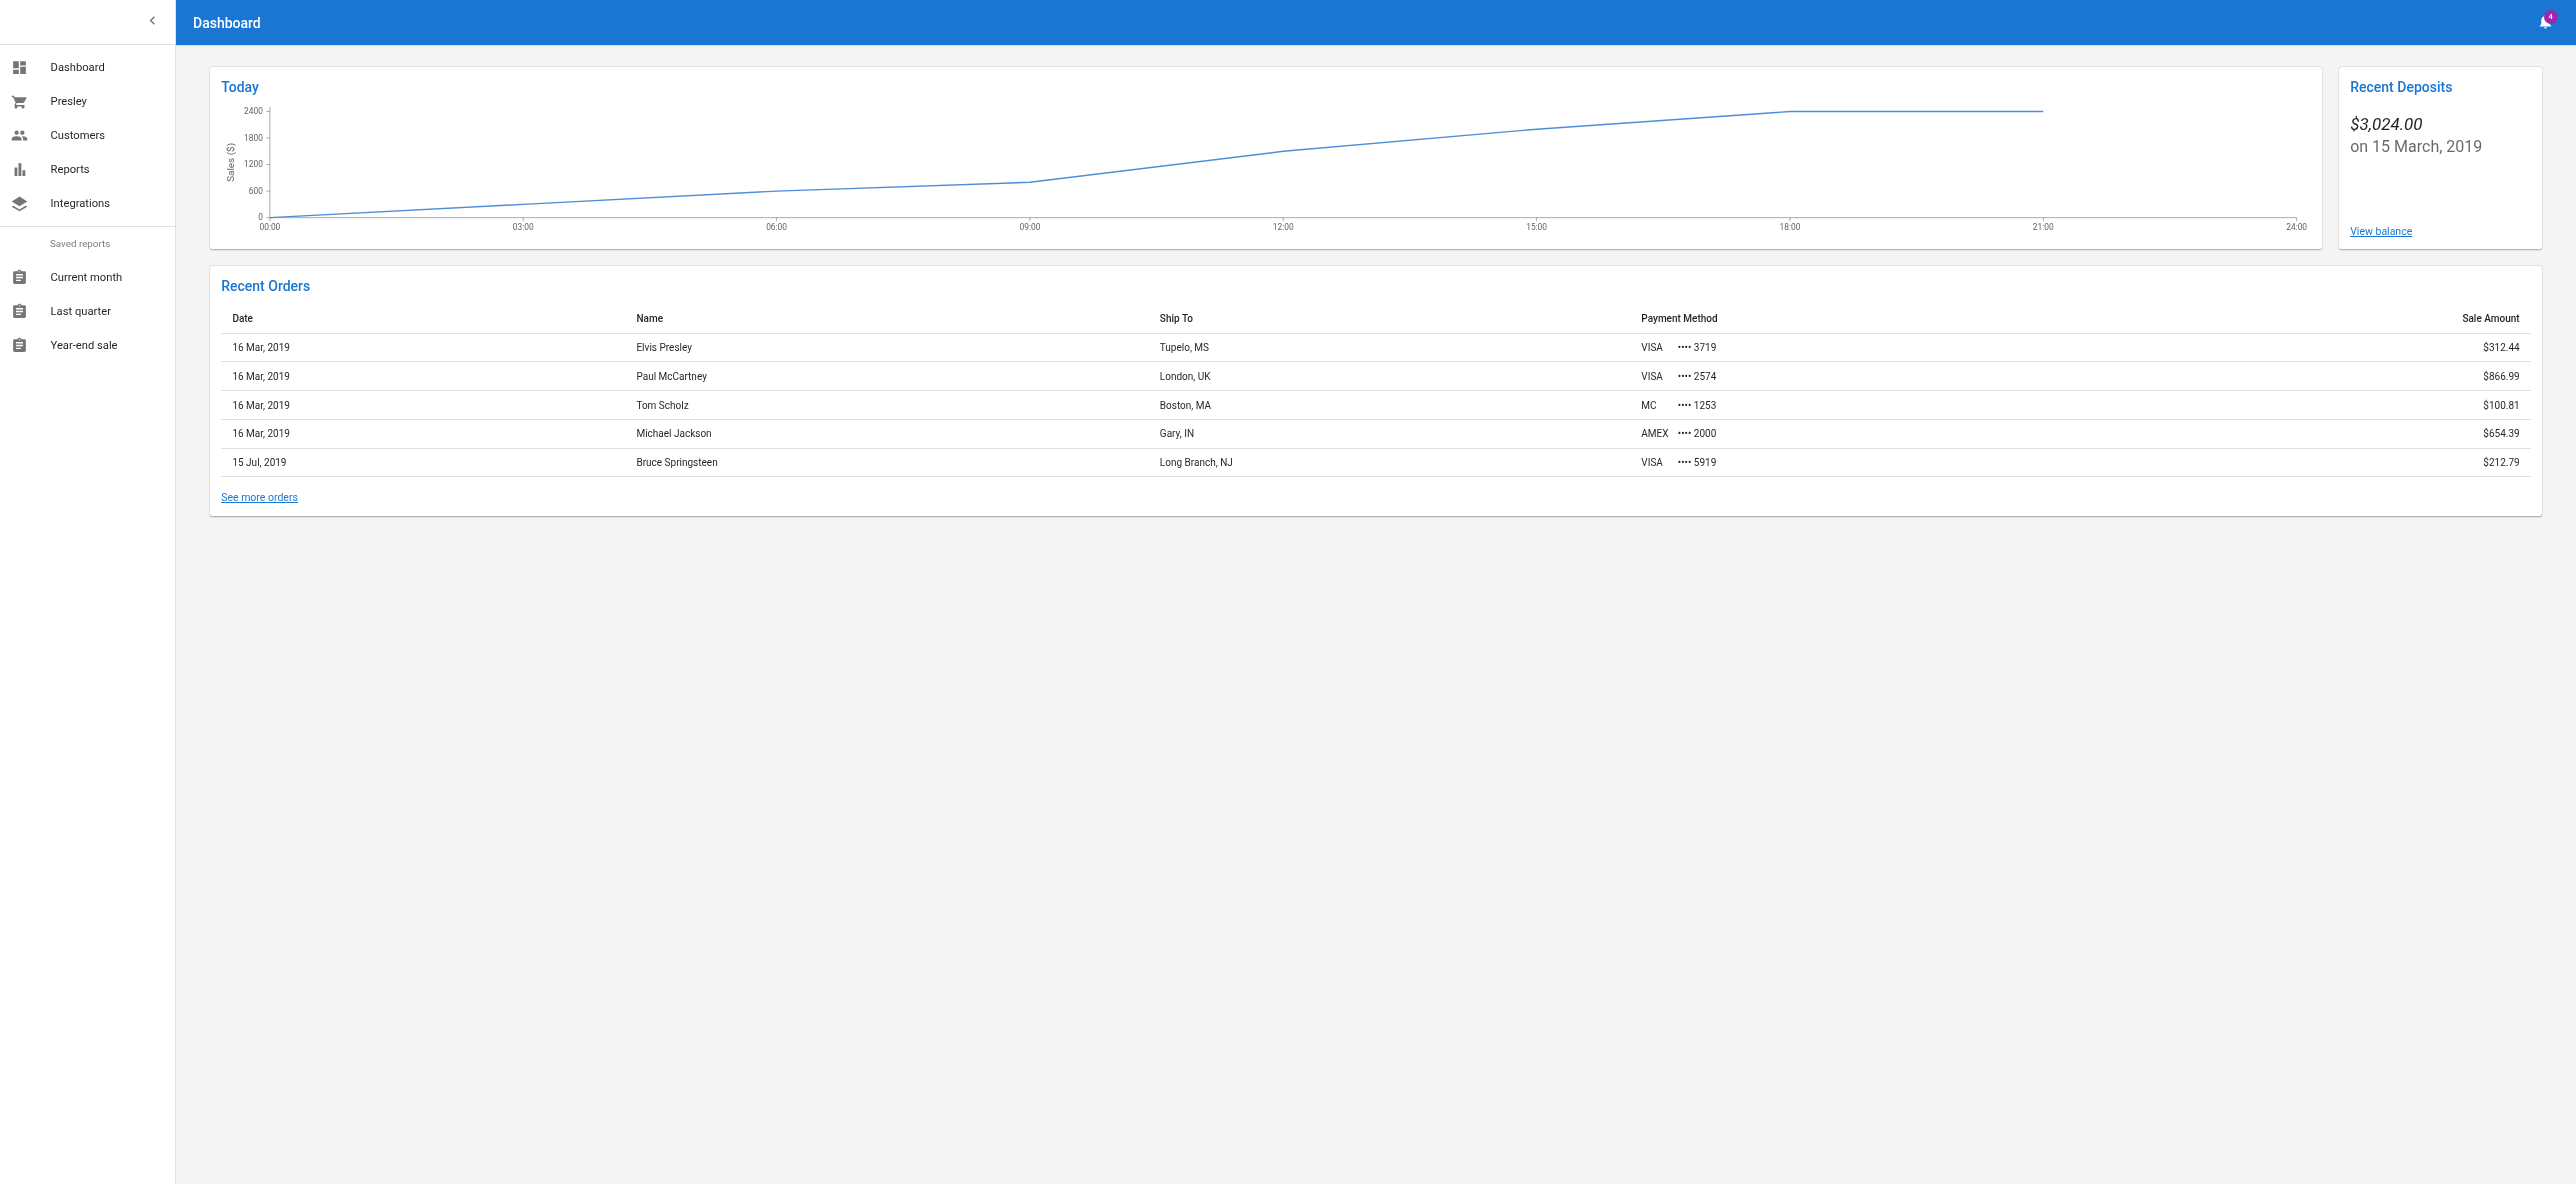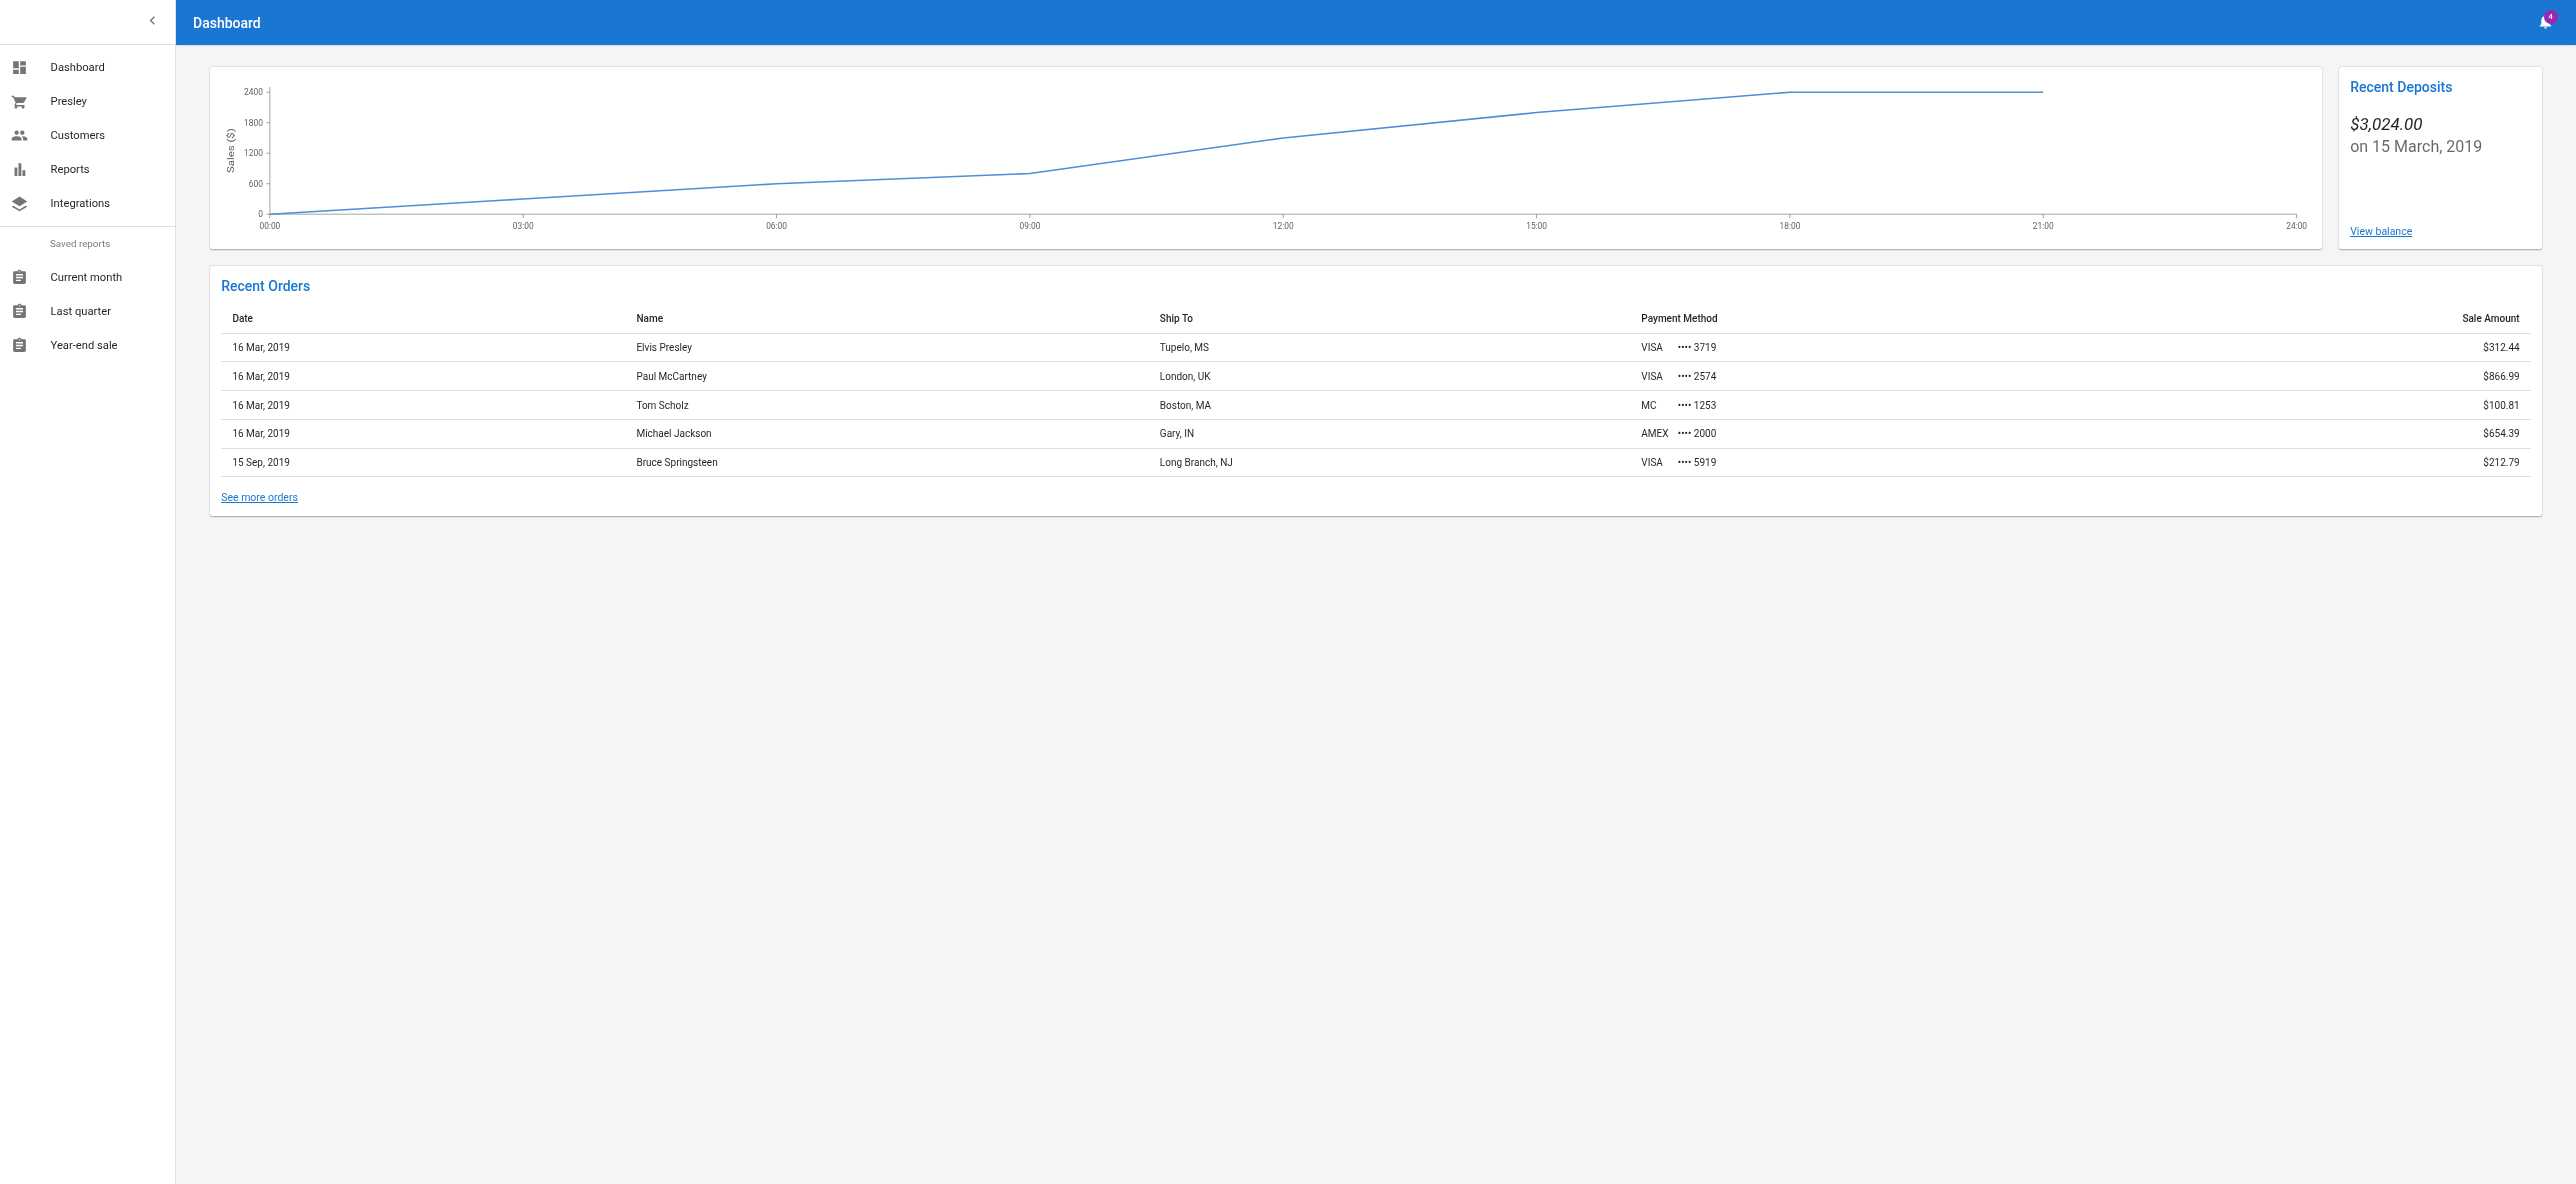--- a/index.html
+++ b/index.html
@@ -241,20 +241,21 @@
       </button>
       <span class="badge">4</span>
     </div>
   </header>
 
   <div class="content">
 
     <div class="row1">
 
       <section class="card card-chart">
+        <div class="card-title">Today</div>
         <div class="chart-area">
           <svg id="chart-svg" preserveAspectRatio="none" viewBox="0 0 2991 196" style="font-size:14px">
               <line x1="70" y1="10" x2="70" y2="166" stroke="#888" stroke-width="1"></line>
               <line x1="70" y1="166" x2="2971" y2="166" stroke="#888" stroke-width="1"></line>
               <line x1="65" y1="166" x2="70" y2="166" stroke="#888"></line>
               <text class="axis" x="60" y="170" text-anchor="end" font-size="12" fill="rgba(0,0,0,0.65)">0</text>
               <line x1="65" y1="128.56" x2="70" y2="128.56" stroke="#888"></line>
               <text class="axis" x="60" y="132.56" text-anchor="end" font-size="12" fill="rgba(0,0,0,0.65)">600</text>
               <line x1="65" y1="91.12" x2="70" y2="91.12" stroke="#888"></line>
               <text class="axis" x="60" y="95.12" text-anchor="end" font-size="12" fill="rgba(0,0,0,0.65)">1200</text>
@@ -330,21 +331,21 @@
               <td>$100.81</td>
             </tr>
             <tr>
               <td>16 Mar, 2019</td>
               <td>Michael Jackson</td>
               <td>Gary, IN</td>
               <td class="pay-cell"><span class="pay-brand">AMEX</span> •••• 2000</td>
               <td>$654.39</td>
             </tr>
             <tr>
-              <td>15 Sep, 2019</td>
+              <td>15 Jul, 2019</td>
               <td>Bruce Springsteen</td>
               <td>Long Branch, NJ</td>
               <td class="pay-cell"><span class="pay-brand">VISA</span> •••• 5919</td>
               <td>$212.79</td>
             </tr>
           </tbody>
       </table>
       <div class="orders-link">
         <a class="link">See more orders</a>
       </div>

